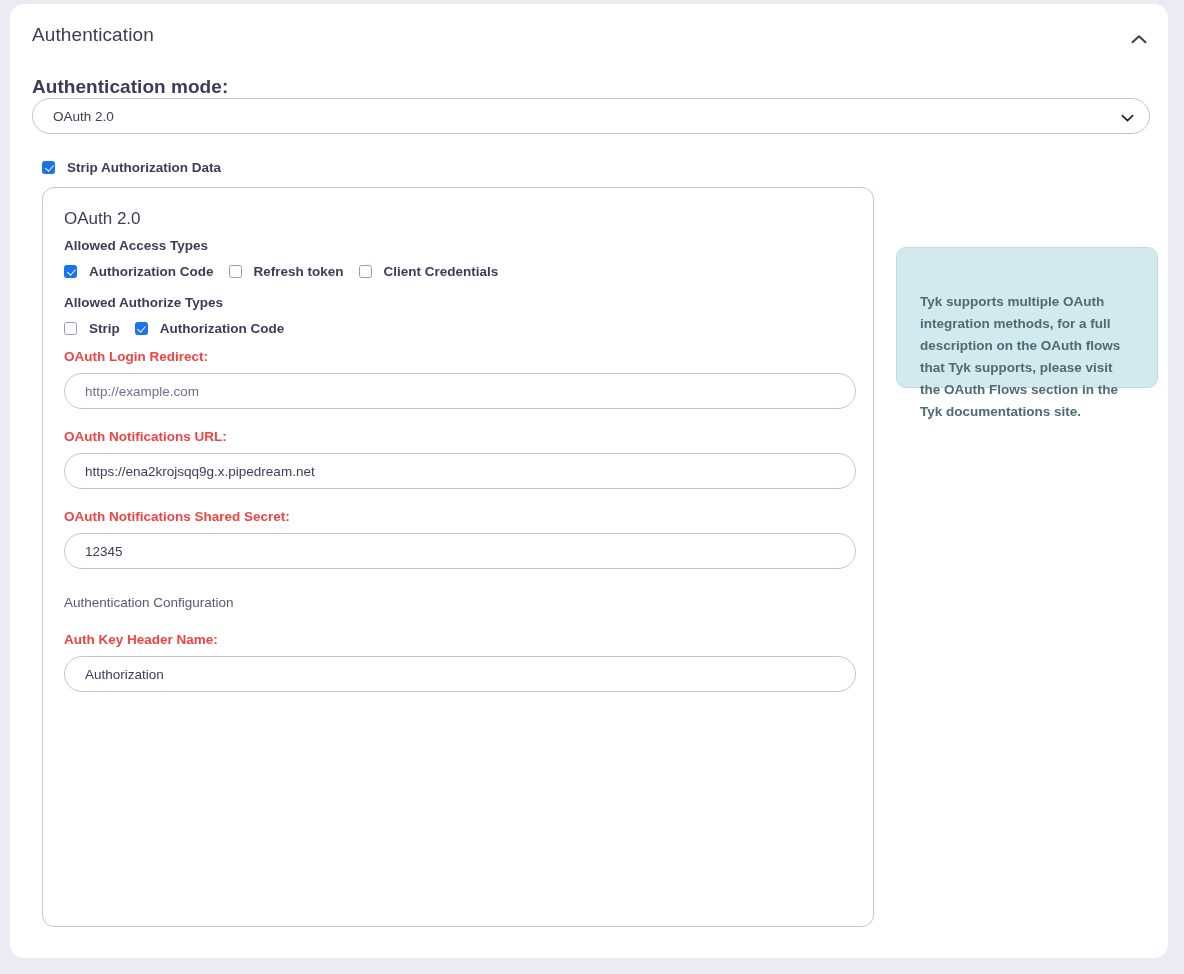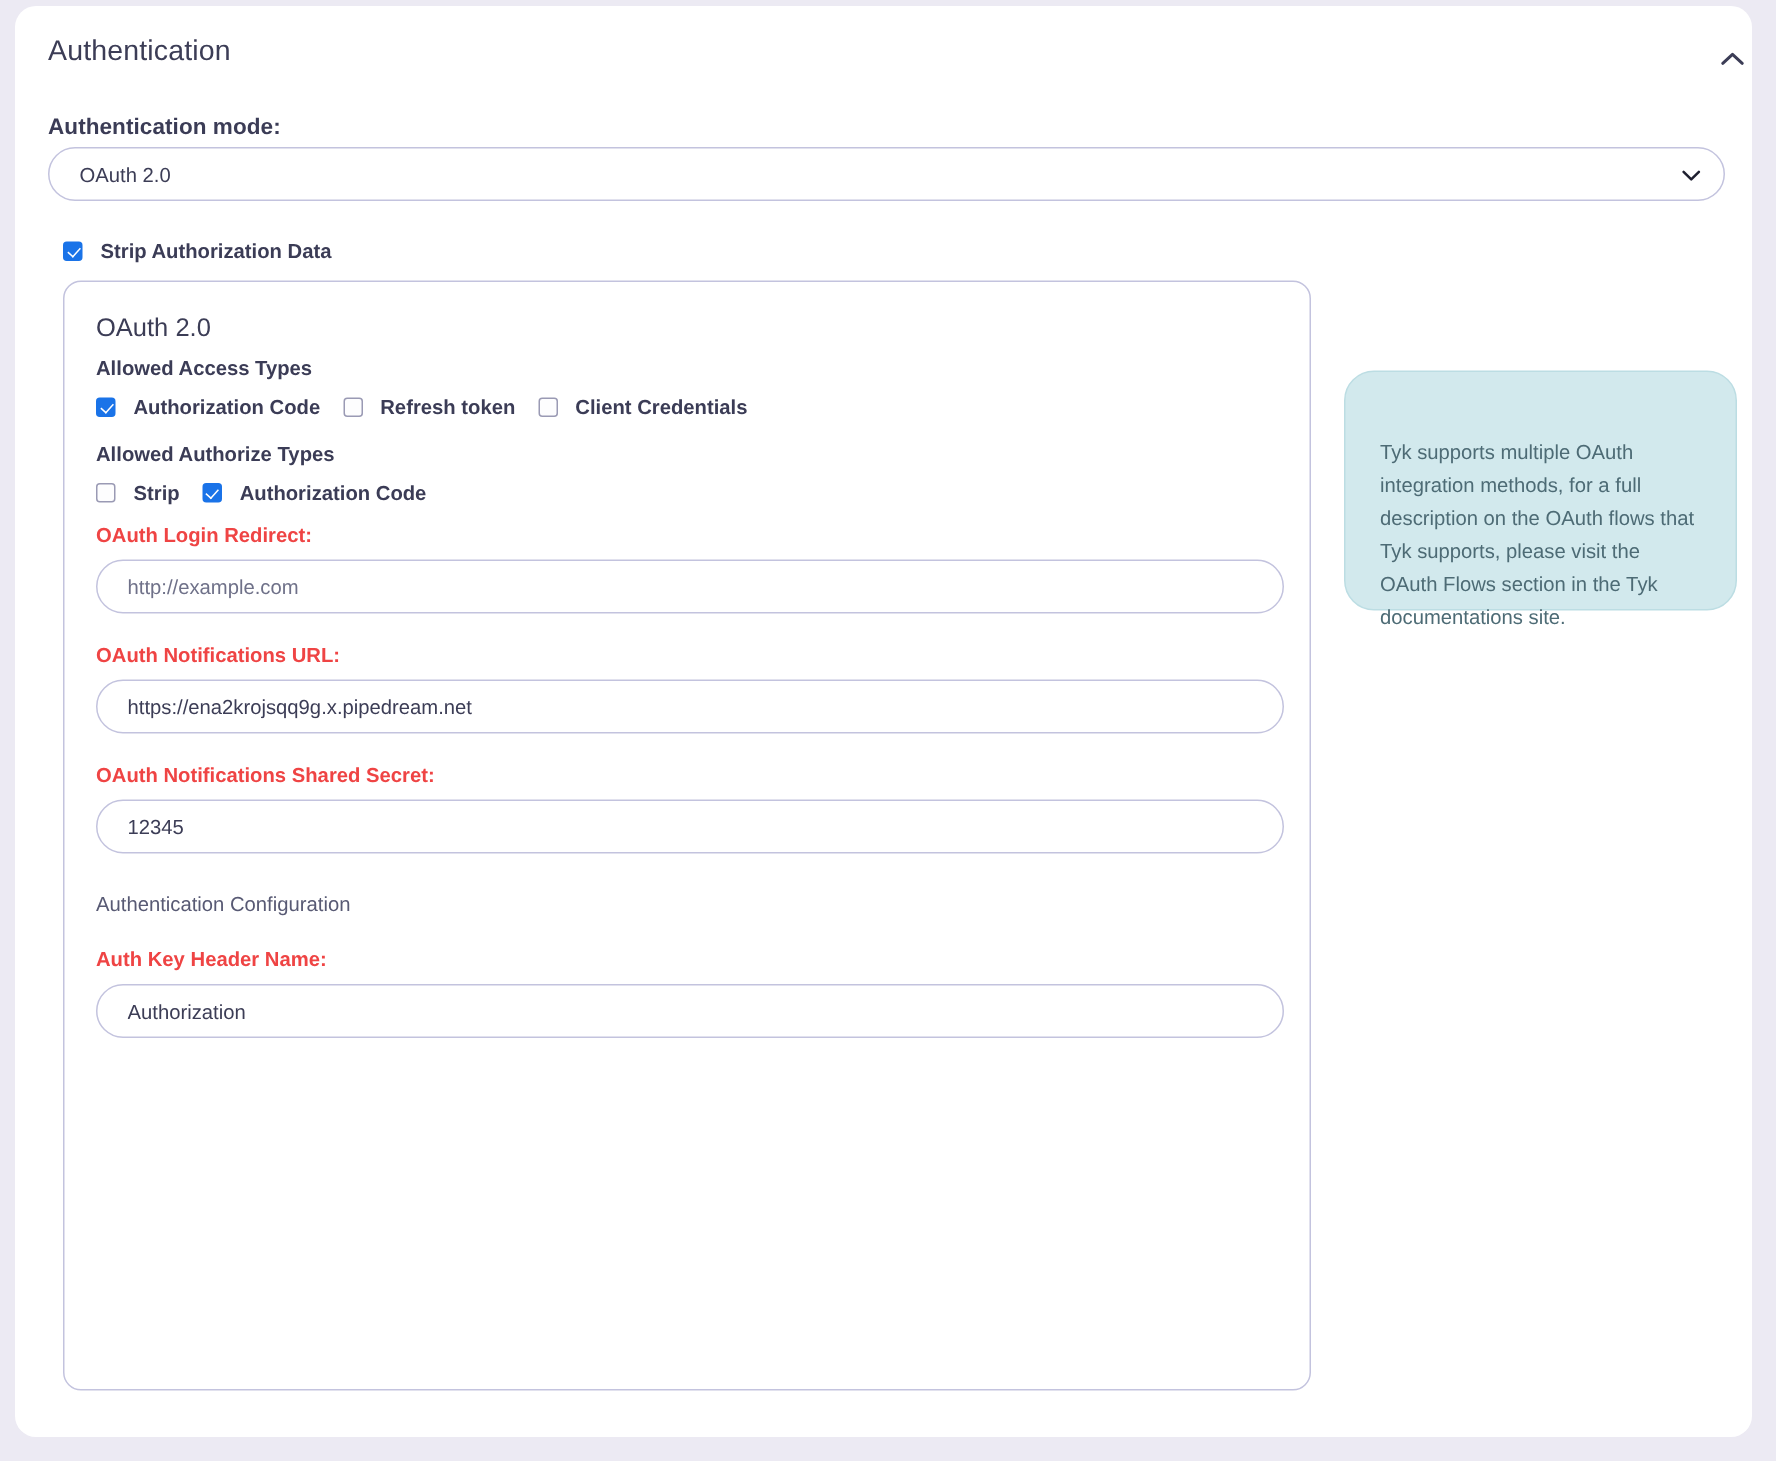--- a/index.html
+++ b/index.html
@@ -27,21 +27,20 @@
     border-radius: 14px;
     box-sizing: border-box;
   }
 
   
   .card-header {
     position: absolute;
     left: 0; top: 0;
     width: 100%;
     height: 60px;
-    padding-left: 16px;
   }
   .card-title {
     position: absolute;
     left: 22px;
     top: 20px;
     font-size: 19px;
     font-weight: 400;
     color: #3c3d56;
     letter-spacing: .1px;
   }
@@ -63,21 +62,21 @@
 
   
   .body-area {
     position: absolute;
     left: 0;
     top: 60px;
     width: 100%;
   }
 
   .field-label {
-    font-size: 15px;
+    font-size: 19px;
     font-weight: bold;
     color: #3b3c56;
     letter-spacing: .05px;
   }
 
   .mode-label {
     position: absolute;
     left: 22px;
     top: 12px;
   }
@@ -218,25 +217,26 @@
     display: block;
   }
   .text-input::placeholder { color: #6f7189; opacity: 1; }
 
   
   .info-box {
     position: absolute;
     left: 886px;
     top: 183px;
     width: 262px;
-    height: 160px;
+    height: 141px;
     box-sizing: border-box;
     background: #d2e9ed;
     border: 1px solid #bcdde3;
-    border-radius: 20px;
+    border-radius: 10px;
+    font-weight: bold;
   }
   .info-text {
     position: absolute;
     left: 23px;
     top: 43px;
     width: 212px;
     font-size: 13.5px;
     line-height: 22px;
     color: #4d6b75;
   }

